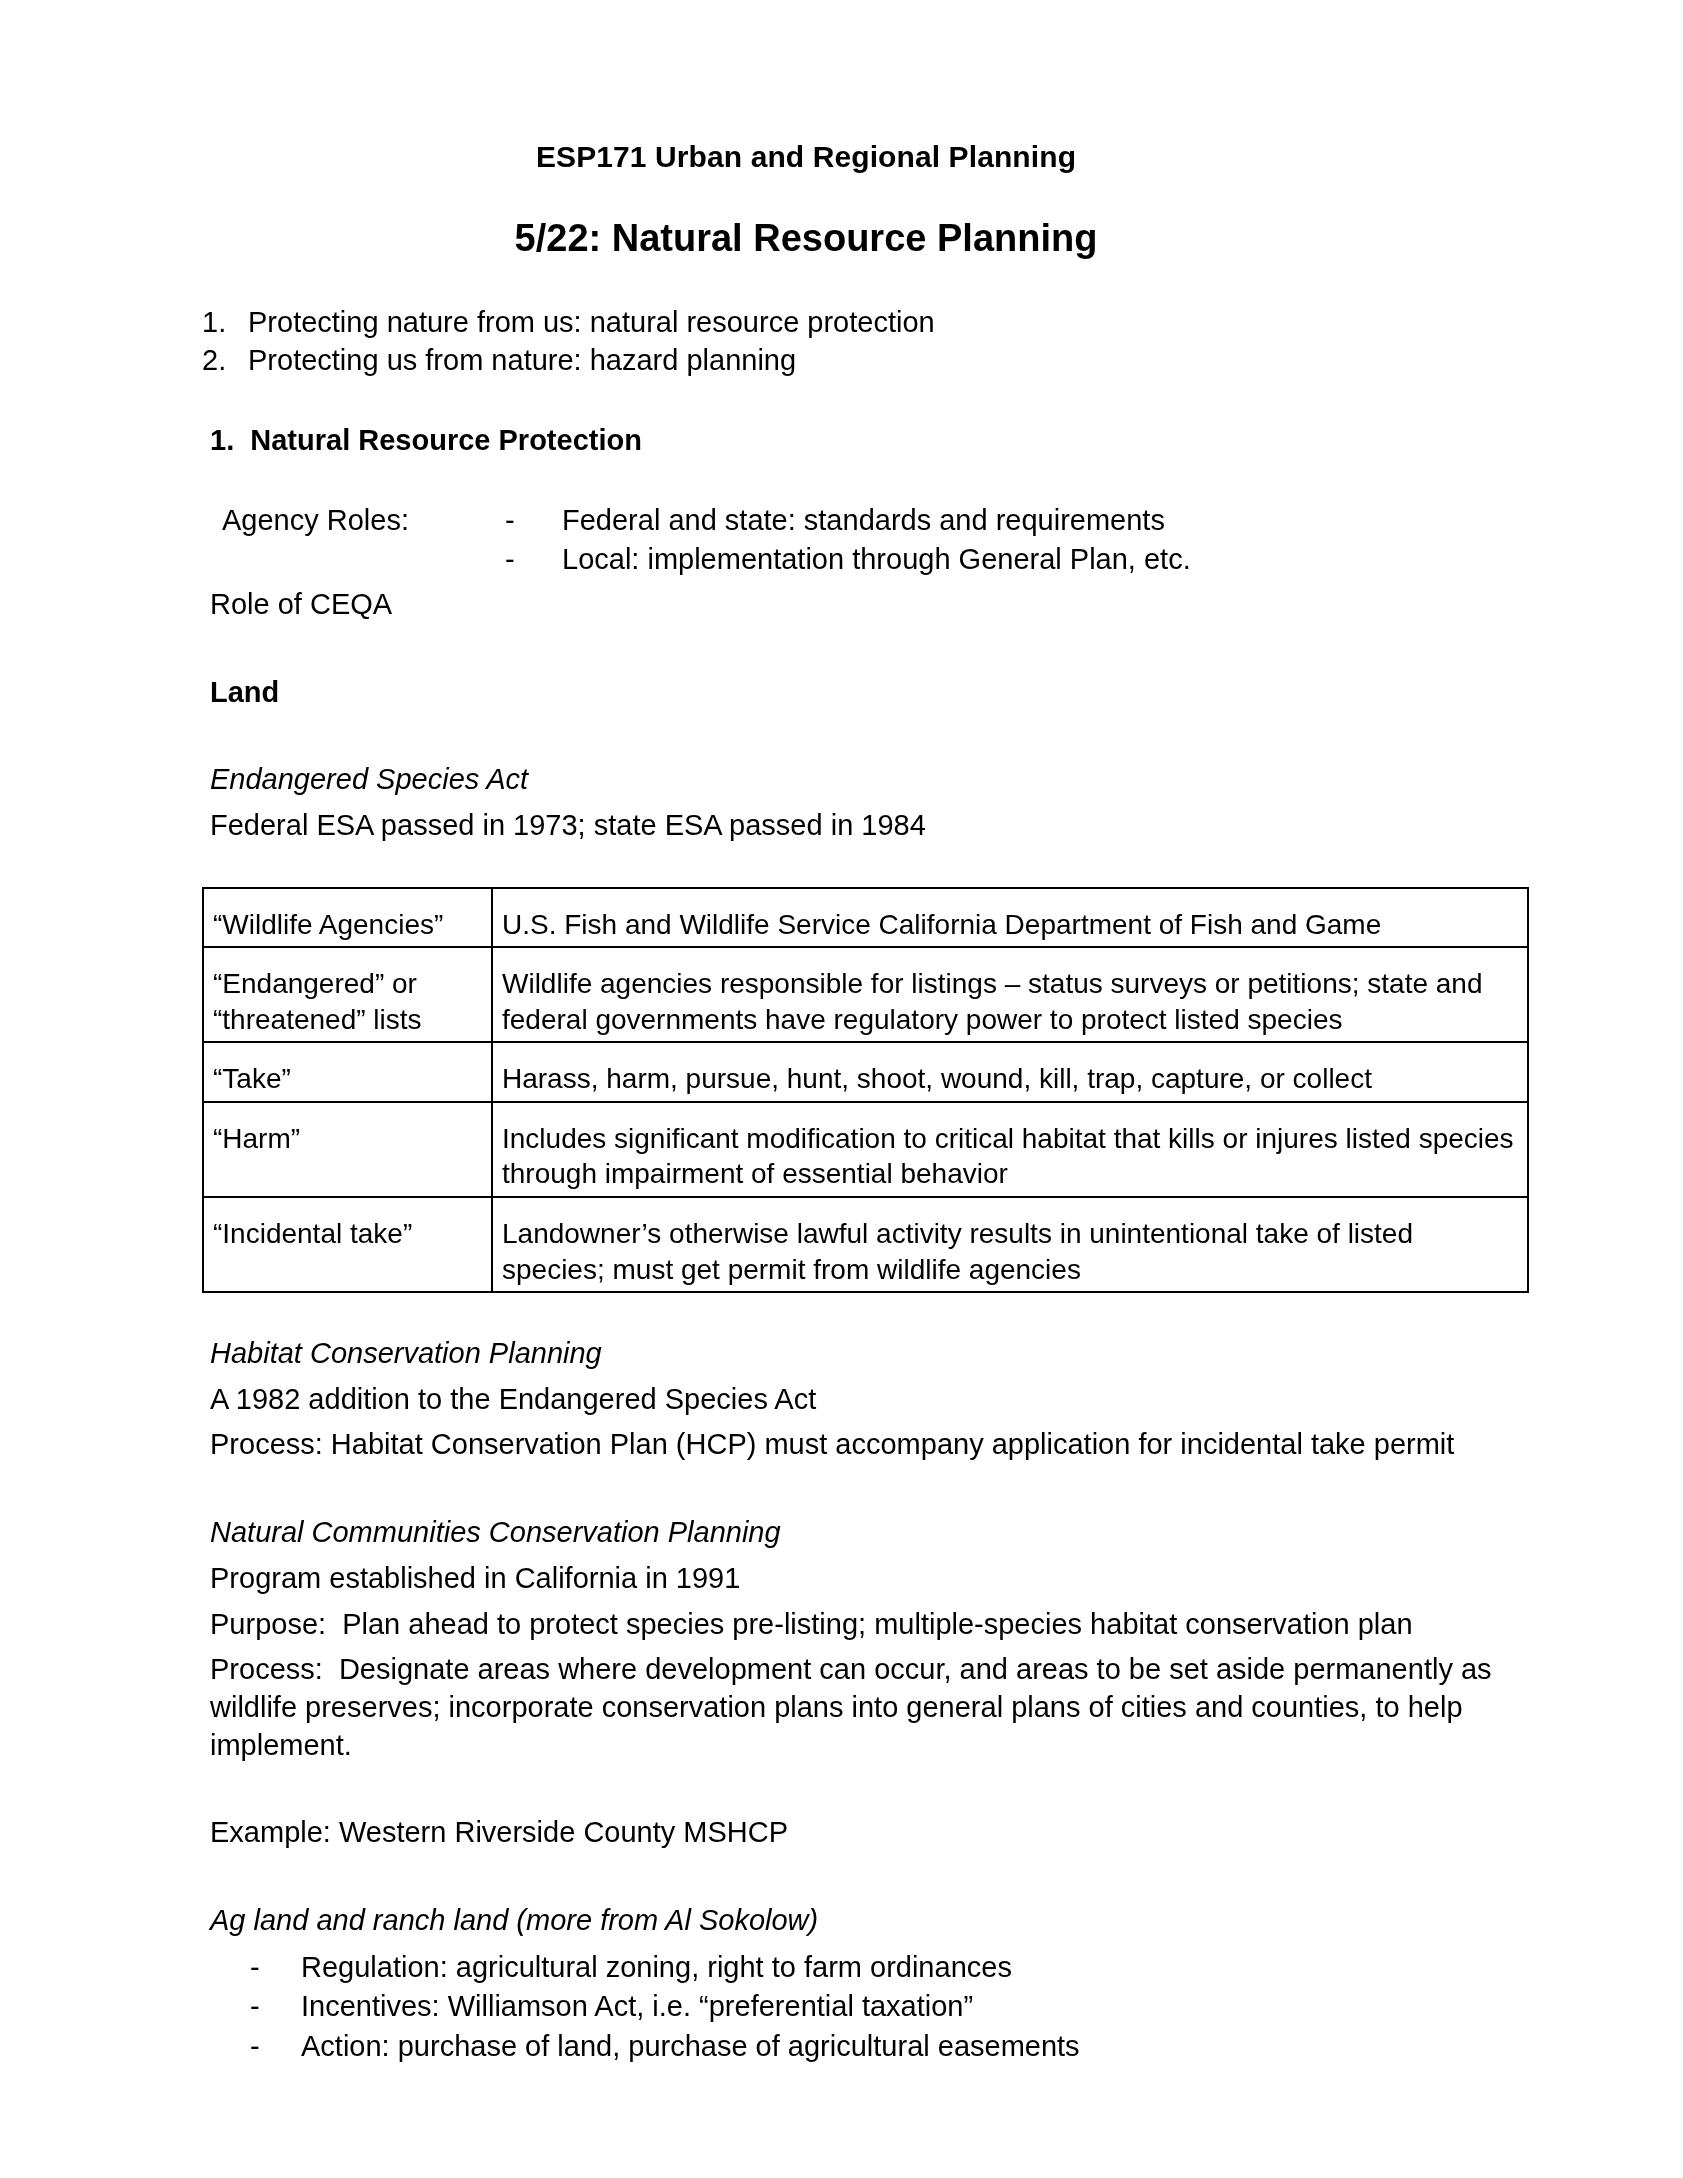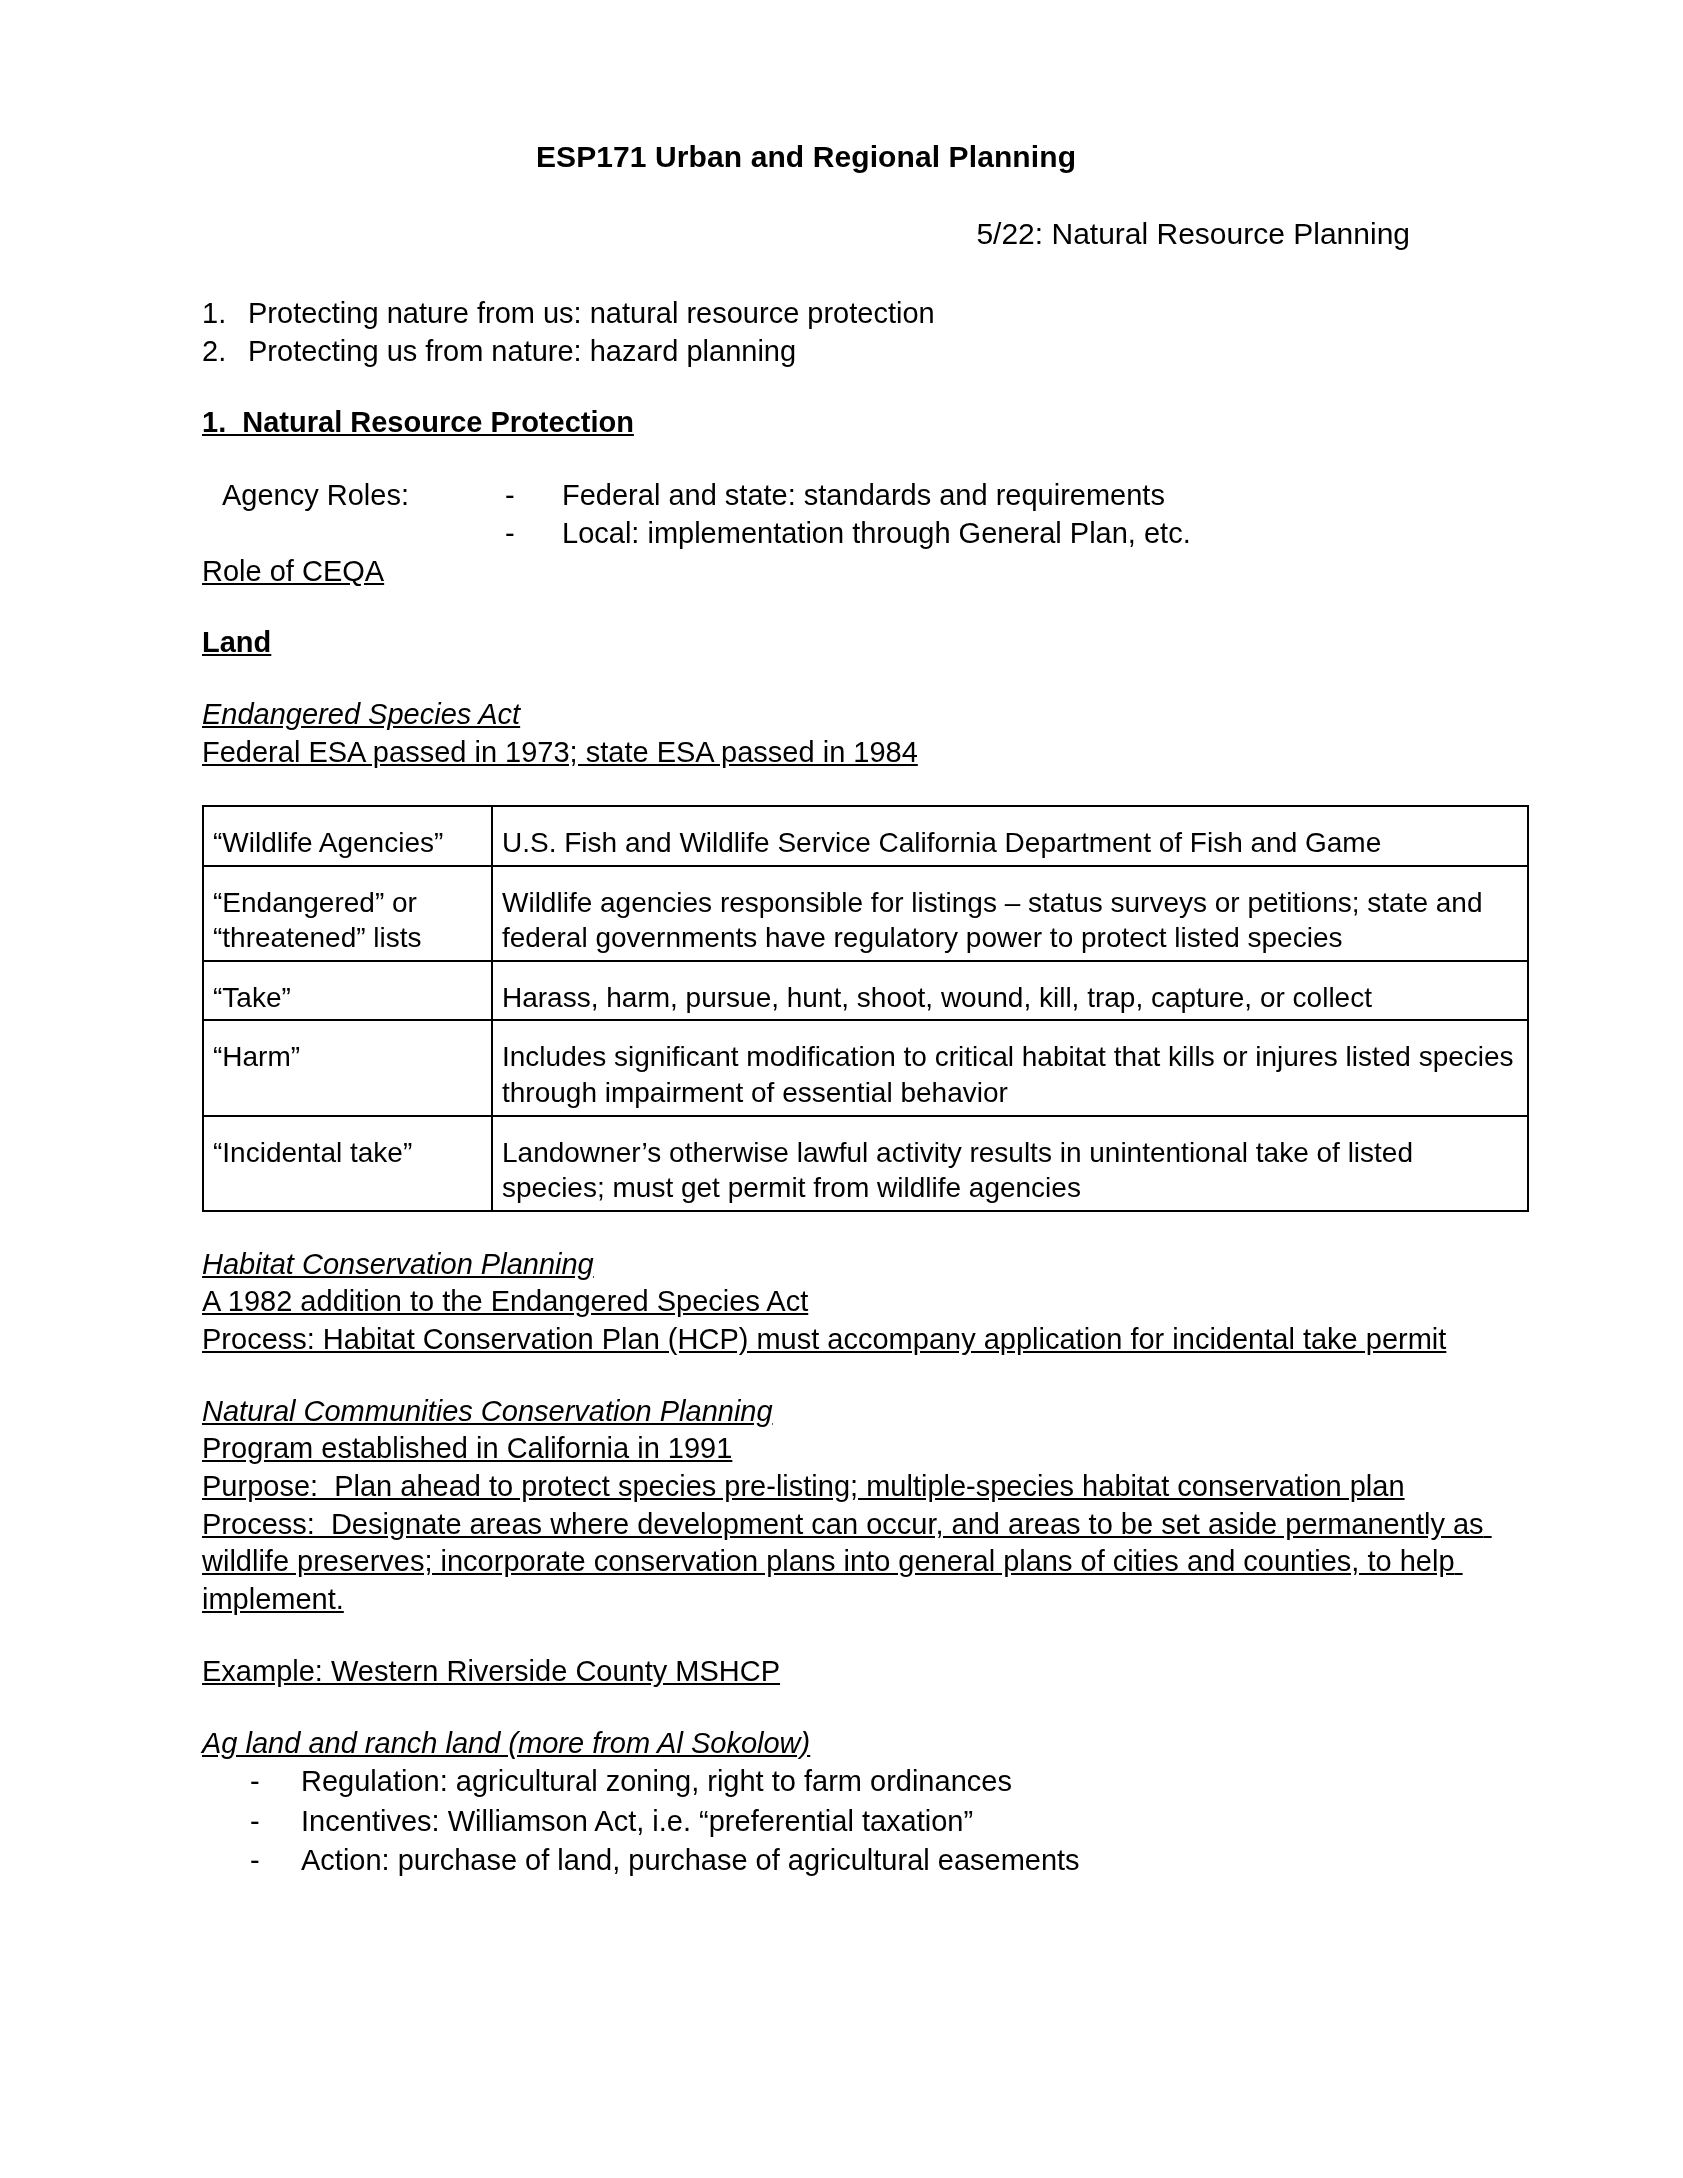--- a/index.html
+++ b/index.html
@@ -34,39 +34,38 @@
     font-size: 30px;
     font-weight: bold;
     text-align: center;
     letter-spacing: 0.1px;
     margin: 0;
     padding: 0;
     line-height: 1.18;
     width: 1208px;
   }
   .doc-subtitle {
-    font-size: 30px;
-    font-weight: normal;
-    text-align: right;
+    font-size: 38px;
+    font-weight: bold;
+    text-align: center;
     margin: 0;
     padding: 0;
     line-height: 1.18;
     width: 1208px;
   }
   .spacer-lg { height: 42px; }
   .spacer-md { height: 34px; }
 
   
   .ptext {
     font-size: 29px;
     line-height: 1.30;
-    margin: 0;
+    margin: 8px;
     padding: 0;
     white-space: pre-wrap;
-    text-decoration: underline;
   }
   .bold {
     font-weight: bold;
   }
   .ital {
     font-style: italic;
   }
 
   
   .numlist {

